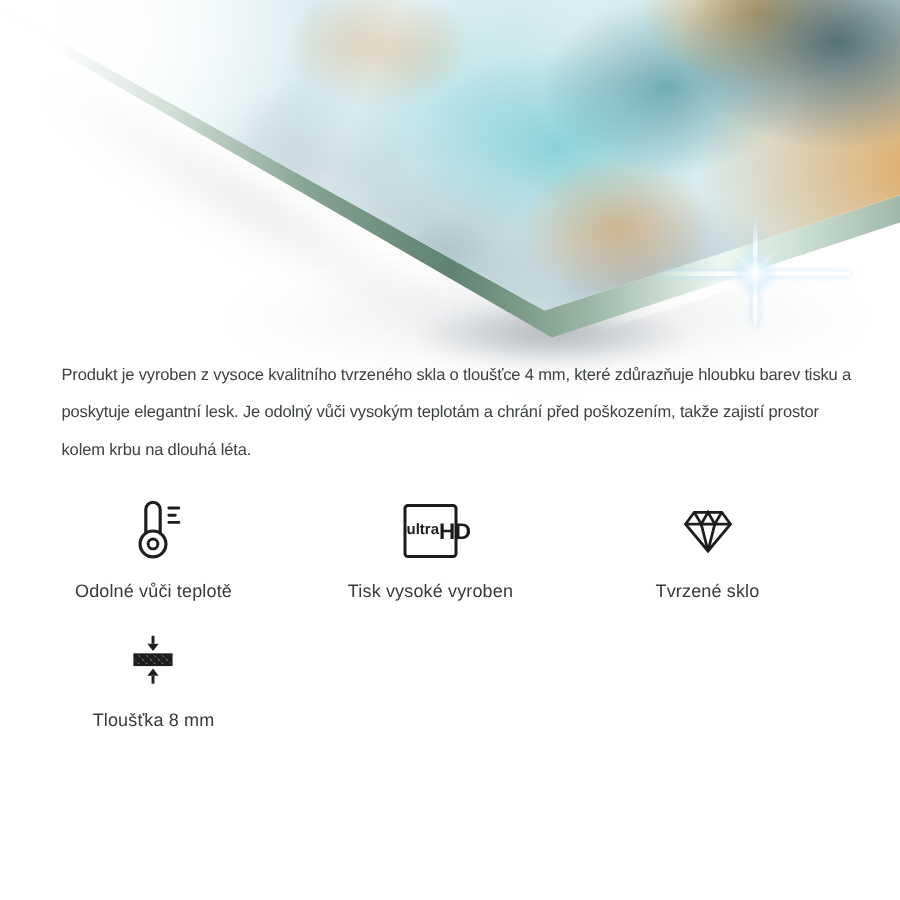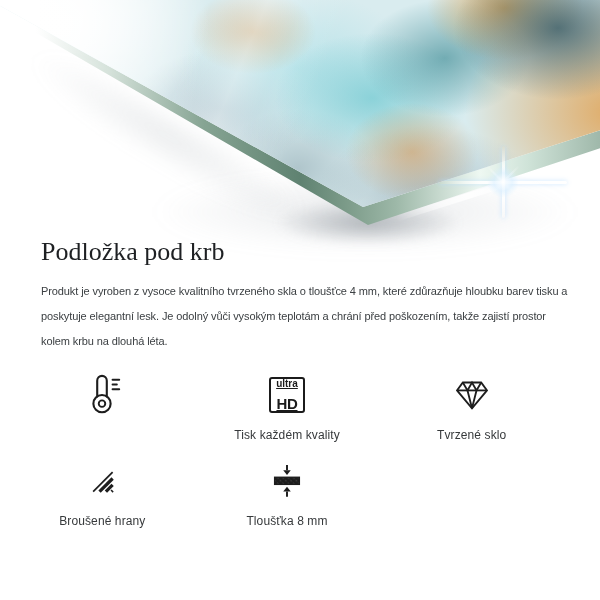--- a/index.html
+++ b/index.html
@@ -123,23 +123,22 @@
     display:grid;grid-template-columns:repeat(3,1fr);
     row-gap:16px;
   }
   .feature{display:flex;flex-direction:column;align-items:center;}
   .icon-box{height:46px;display:flex;align-items:center;justify-content:center;}
   .feature-label{margin-top:10px;font-size:12px;color:#36393b;letter-spacing:.1px;}
   svg.ic{stroke:#1d1d1d;fill:none;stroke-width:2.2;}
 
   .uhd-box{
     width:32px;height:32px;border:2.4px solid #1b1b1b;border-radius:3px;
-    display:flex;flex-direction:column;align-items:center;justify-content:space-between;
+    display:flex;flex-direction:row;align-items:center;justify-content:space-between;
     color:#1b1b1b;
-    text-decoration:underline;
   }
   .uhd-top{font-size:10px;font-weight:700;line-height:10px;}
   .uhd-bottom{font-size:15px;font-weight:800;line-height:15px;margin-top:0px;letter-spacing:-0.3px;}
 </style>
 </head>
 <body>
 
 <div class="hero">
   <div class="shadow-wide"></div>
   <div class="shadow-left"></div>
@@ -152,72 +151,61 @@
     <div class="ray-d1"></div>
       <div class="ray-d2"></div>
     <div class="ray-h"></div>
       <div class="ray-v"></div>
     <div class="glow"></div>
   </div>
 </div>
 
 <div class="content">
   <h1 class="title">
-    <span>Podložka pod krb</span>
   </h1>
   <p class="lead">Produkt je vyroben z vysoce kvalitního tvrzeného skla o tloušťce 4 mm, které zdůrazňuje hloubku barev tisku a poskytuje elegantní lesk. Je odolný vůči vysokým teplotám a chrání před poškozením, takže zajistí prostor kolem krbu na dlouhá léta.</p>
 </div>
 
 <div class="features">
 
   <div class="feature">
     <div class="icon-box">
       <svg class="ic" width="46" height="46" viewBox="0 0 48 48" stroke-linecap="round">
         <path d="M19 25.5 V9 a5 5 0 0 1 10 0 V25.5"></path>
         <circle cx="24" cy="33" r="9"></circle>
         <circle cx="24" cy="33" r="3.4" stroke-width="2"></circle>
         <path d="M35 8 h7 M35 13 h4.5 M35 18 h7" stroke-width="2"></path>
       </svg>
     </div>
+    <span class="feature-label">Odolné vůči teplotě</span>
   </div>
 
   <div class="feature">
     <div class="icon-box">
       <div class="uhd-box">
         <span class="uhd-top">ultra</span>
         <span class="uhd-bottom">HD</span>
       </div>
     </div>
-    <span class="feature-label">Tisk každém kvality</span>
+    <span class="feature-label">Tisk vysoké vyroben</span>
   </div>
 
 
   <div class="feature">
     <div class="icon-box">
       <svg class="ic" width="40" height="40" viewBox="0 0 48 48" stroke-width="2" stroke-linejoin="miter">
         <path d="M13 9 H35 L42 18.5 L24 40 L6 18.5 Z"></path>
         <path d="M6 18.5 H42"></path>
         <path d="M13 9 L18.6 18.5 L24 9 L29.4 18.5 L35 9"></path>
         <path d="M18.6 18.5 L24 40 L29.4 18.5"></path>
       </svg>
     </div>
     <span class="feature-label">Tvrzené sklo</span>
   </div>
 
-  <div class="feature">
-    <div class="icon-box">
-      <svg class="ic" width="34" height="34" viewBox="0 0 48 48" stroke-linecap="butt">
-        <path d="M11.5 39 L39 11.5" stroke-width="2.4"></path>
-        <path d="M20.5 39 L39 20.5" stroke-width="4.6"></path>
-        <path d="M29.5 39 L39 29.5" stroke-width="4.6"></path>
-        <path d="M37.5 39 L39 37.5" stroke-width="4.2"></path>
-      </svg>
-    </div>
-    <span class="feature-label">Broušené hrany</span>
-  </div>
 
   <div class="feature">
     <div class="icon-box">
       <svg class="ic" width="36" height="36" viewBox="0 0 48 48">
         <defs>
           <pattern id="hatch45" width="5" height="5" patternUnits="userSpaceOnUse" patternTransform="rotate(-45)">
             <rect width="5" height="5" fill="#ffffff"></rect>
             <rect width="2.6" height="5" fill="#1d1d1d"></rect>
           </pattern>
         </defs>

